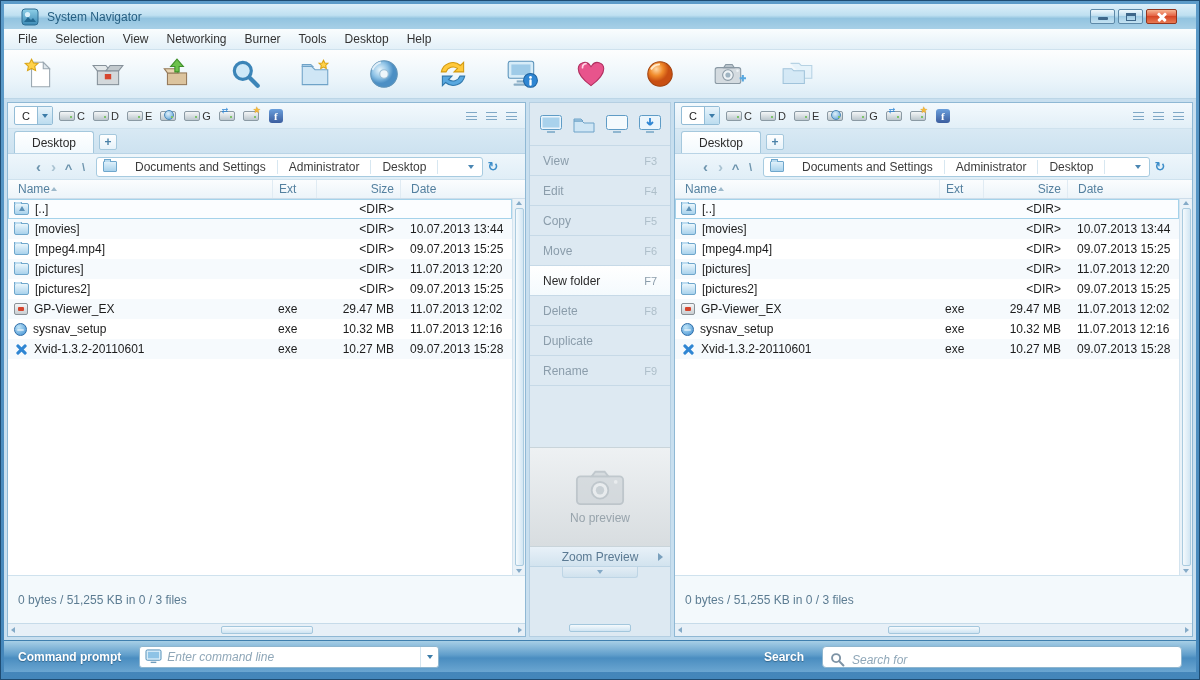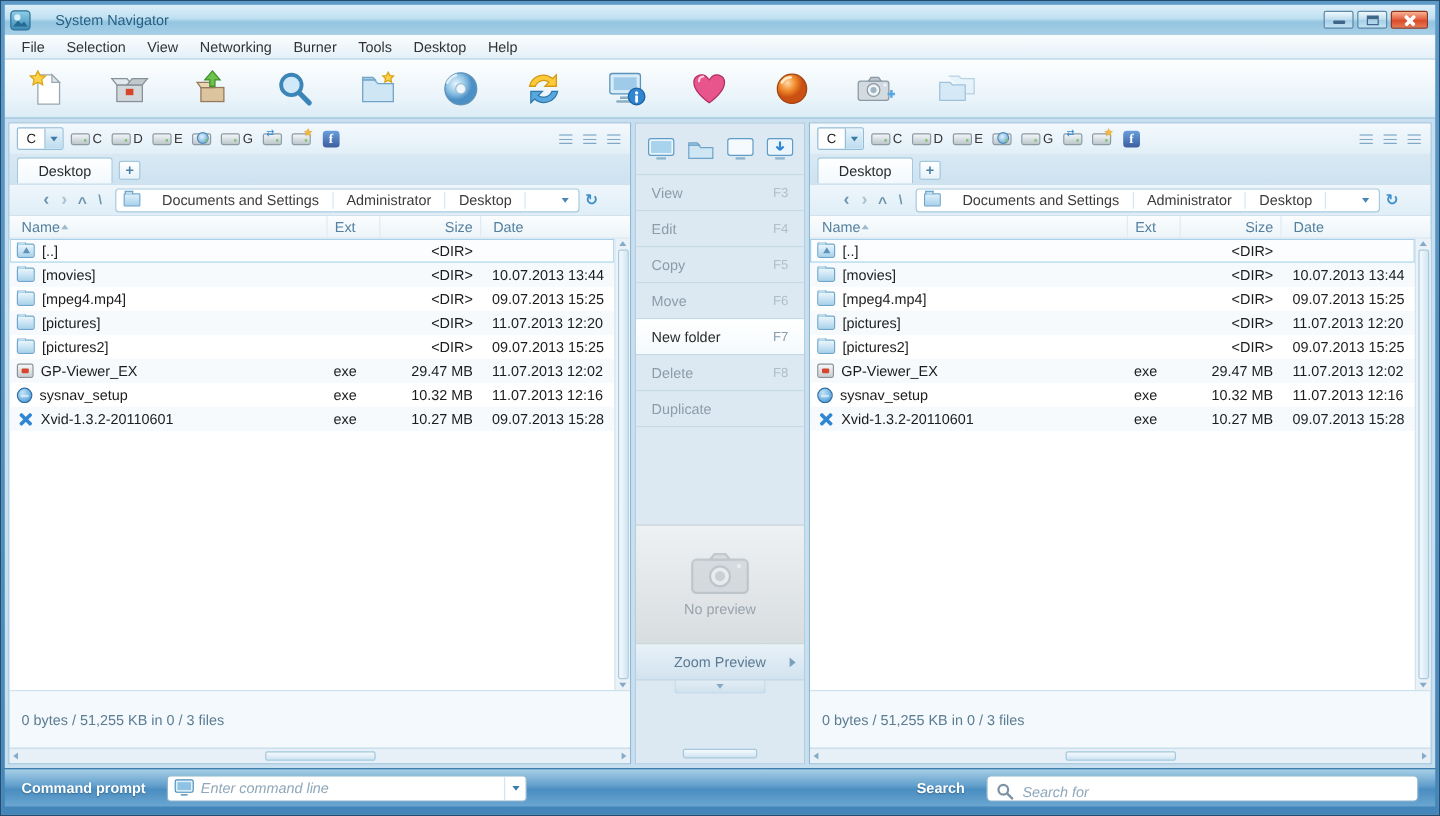--- a/index.html
+++ b/index.html
@@ -1,21 +1,21 @@
 <!DOCTYPE html>
 <html><head>
 <meta charset="utf-8">
 <style>
 *{margin:0;padding:0;box-sizing:border-box}
 html,body{width:1200px;height:680px;overflow:hidden}
 body{font-family:"Liberation Sans","DejaVu Sans",sans-serif;font-size:12px;background:#dfe7ec}
 .flex{flex:1}
 .window{width:1200px;height:680px;display:flex;flex-direction:column;border:1px solid #1f4d73;padding:3px 3px 7px;background:linear-gradient(#5c9bc9,#4486ba)}
 
-.titlebar{height:25px;display:flex;align-items:center;gap:18px;padding:0 4px;background:linear-gradient(#ddeff9,#bfe0f1 45%,#93c4e0 58%,#a8d0e7)}
+.titlebar{height:25px;display:flex;align-items:center;gap:6px;padding:0 17px;background:linear-gradient(#ddeff9,#bfe0f1 45%,#93c4e0 58%,#a8d0e7)}
 .applogo{width:18px;height:18px;display:inline-flex}
 .title{color:#265f82;padding-left:2px}
 .winbtns{margin-left:auto;display:flex;gap:3px;padding-right:2px}
 .wb{width:25px;height:15px;border-radius:2px;border:1px solid #5d89a8;position:relative;background:linear-gradient(#f0f9fd,#bcdcee 50%,#a3cee6 50%,#c4e2f2)}
 .wb.close{width:31px;background:linear-gradient(#f7b491,#e2593b 50%,#d64726 50%,#e97a52);border-color:#93351d}
 .wb.min i{position:absolute;left:7px;bottom:3px;width:10px;height:3px;background:#3e678a;border-radius:1px}
 .wb.max i{position:absolute;left:7px;top:3px;width:10px;height:8px;border:1px solid #3e678a;border-top-width:3px;background:transparent}
 .wb.close i{position:absolute;width:11px;height:2.5px;background:#fff;border-radius:1px;left:50%;top:50%}
 .wb.close i:first-child{transform:translate(-50%,-50%) rotate(45deg)}
 .wb.close i:last-child{transform:translate(-50%,-50%) rotate(-45deg)}
@@ -115,21 +115,21 @@
 .midbtns{border-top:1px solid #c6d9e7;flex:none}
 .mbtn{height:30px;display:flex;align-items:center;justify-content:space-between;padding:0 13px;border-bottom:1px solid #c6d9e7;color:#8b9dab}
 .mbtn .mk{color:#aebfca;font-size:11px}
 .mbtn.active{background:linear-gradient(#ffffff,#f4fafd);color:#2b2b2b}
 .mbtn.active .mk{color:#8b9dab}
 .midspacer{flex:1}
 .preview{height:100px;background:linear-gradient(#eef1f3,#d8dde0);display:flex;flex-direction:column;align-items:center;justify-content:center;gap:5px;border-top:1px solid #c9d4da;border-bottom:1px solid #c9d4da;flex:none}
 .camico{opacity:.5;display:inline-flex}
 .camico svg{width:50px;height:37px}
 .noprev{color:#98a4ac}
-.zoombar{height:30px;position:relative;display:flex;align-items:center;justify-content:center;background:linear-gradient(#e8f1f8,#d2e3ef);color:#5b7a93;border-bottom:1px solid #bed5e5;flex:none}
+.zoombar{height:20px;position:relative;display:flex;align-items:center;justify-content:center;background:linear-gradient(#e8f1f8,#d2e3ef);color:#5b7a93;border-bottom:1px solid #bed5e5;flex:none}
 .tri{position:absolute;right:7px;width:0;height:0;border-top:4px solid transparent;border-bottom:4px solid transparent;border-left:5px solid #7aa0bd}
 .downtab{height:11px;margin:0 32px;display:flex;align-items:center;justify-content:center;background:linear-gradient(#e3edf5,#d0e2ee);border:1px solid #bed5e5;border-top:none;border-radius:0 0 3px 3px;flex:none}
 .midbottom{height:58px;position:relative;flex:none}
 .mhthumb{position:absolute;bottom:4px;left:50%;transform:translateX(-50%);width:62px;height:8px;background:linear-gradient(#f5fafd,#cfe4f2);border:1px solid #a3c7dd;border-radius:2px;display:block}
 
 .bottombar{height:32px;background:linear-gradient(#a7cfe6,#609ecb 45%,#4a8dc0 55%,#6ba6d1);display:flex;align-items:center;padding:0 14px;gap:18px;border-top:1px solid #3f7fae;flex:none}
 .bblabel{color:#fff;font-weight:bold;text-shadow:0 1px 1px rgba(25,65,95,.55);white-space:nowrap}
 .cmdbox{width:300px;height:22px;background:#fff;border:1px solid #8fb6cf;border-radius:3px;display:flex;align-items:center;overflow:hidden}
 .cmdico{margin:0 5px;display:inline-flex}
 .cmdico svg{width:17px;height:15px}
@@ -509,20 +509,24 @@
             <span class="ml">New folder</span>
             <span class="mk">F7</span>
           </div>
         <div class="mbtn">
             <span class="ml">Delete</span>
             <span class="mk">F8</span>
           </div>
         <div class="mbtn">
             <span class="ml">Duplicate</span>
             <span class="mk"></span>
+          </div>
+        <div class="mbtn">
+            <span class="ml">Rename</span>
+            <span class="mk">F9</span>
           </div>
       </div>
       <div class="midspacer"></div>
       <div class="preview">
         <span class="camico">
             <svg viewBox="0 0 54 40">
               <rect x="2" y="8" width="50" height="30" rx="4" fill="#c6cdd2" stroke="#9aa6ae" stroke-width="2"></rect>
               <path d="M18 8l4-5h10l4 5z" fill="#c6cdd2" stroke="#9aa6ae" stroke-width="2"></path>
               <circle cx="27" cy="23" r="9" fill="#eceff1" stroke="#9aa6ae" stroke-width="2"></circle>
               <circle cx="27" cy="23" r="4.5" fill="#aeb9c0"></circle>

